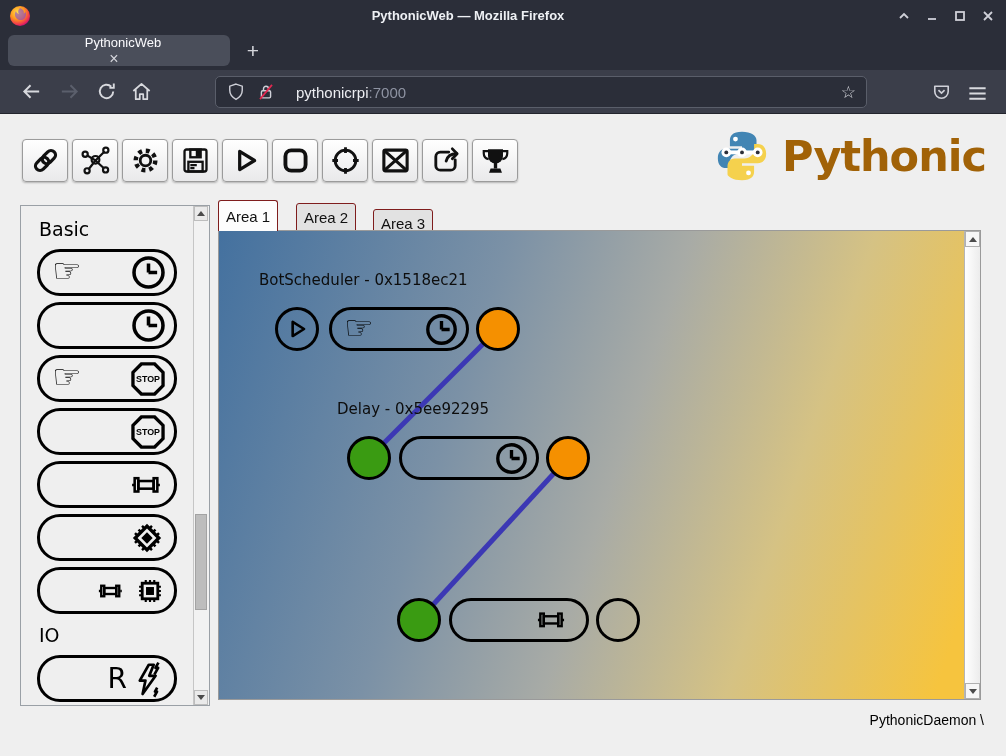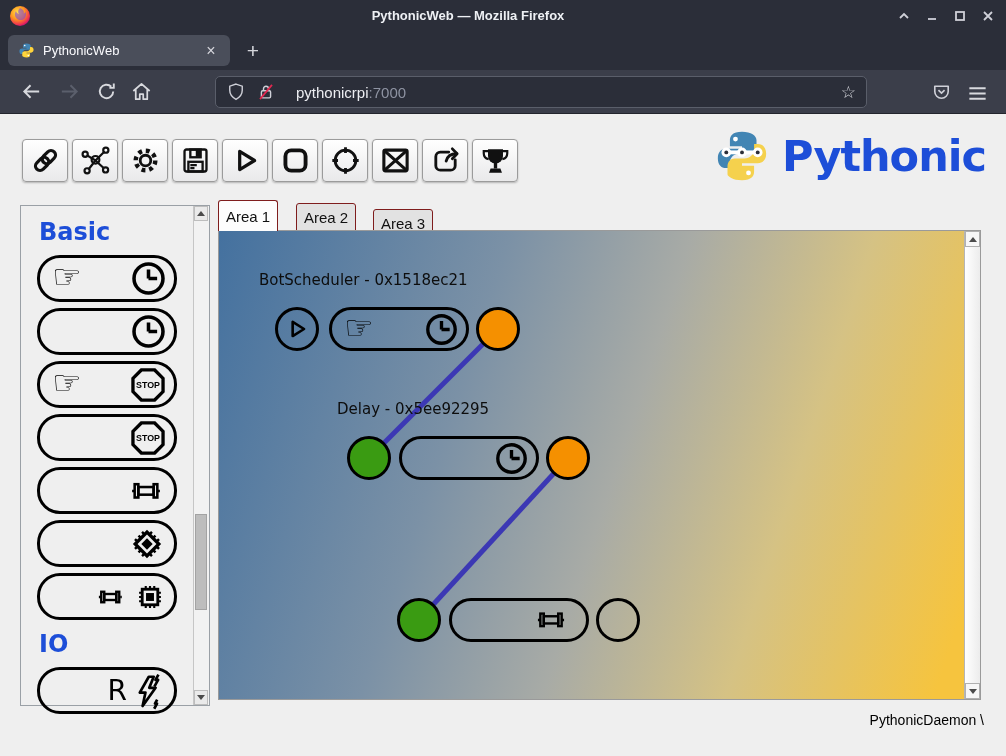--- a/index.html
+++ b/index.html
@@ -10,51 +10,51 @@
   }
   
   #titlebar{position:absolute;left:0;top:0;width:1006px;height:32px;background:#2b2e39;}
   #fx-logo{position:absolute;left:8px;top:4px;width:24px;height:24px;}
   #win-title{position:absolute;left:0;top:0;width:1006px;height:32px;line-height:32px;
     text-align:center;color:#eef0f4;font-size:13px;font-weight:bold;padding-right:70px;box-sizing:border-box;}
   .win-controls{position:absolute;right:6px;top:4px;height:24px;display:flex;gap:4px;}
   .wbtn{width:24px;height:24px;display:flex;align-items:center;justify-content:center;}
   #tabstrip{position:absolute;left:0;top:32px;width:1006px;height:38px;background:#2b2e39;}
   #tab-active{position:absolute;left:8px;top:3px;width:222px;height:31px;background:#4a4e5a;
-    border-radius:6px;display:flex;align-items:center;color:#fbfbfe;font-size:13px;}
+    border-radius:6px;display:flex;align-items:center;color:#fbfbfe;font-size:13px;flex-direction:column;}
   #tab-active .fav{margin-left:10px;width:17px;height:17px;}
   #tab-active .ttl{margin-left:8px;flex:1;}
   #tab-active .cls{margin-right:10px;color:#d4d5db;font-size:16px;width:18px;text-align:center;}
   #newtab{position:absolute;left:238px;top:3px;width:30px;height:31px;color:#d4d5db;font-size:21px;
     display:flex;align-items:center;justify-content:center;}
   #navbar{position:absolute;left:0;top:70px;width:1006px;height:43px;background:#3b3e4a;border-bottom:1px solid #23252d;}
   .nav-ic{position:absolute;top:10px;width:23px;height:23px;}
   #urlbar{position:absolute;left:215px;top:6px;width:650px;height:30px;background:#2b2e39;
     border:1px solid #5a5e6a;border-radius:5px;display:flex;align-items:center;}
   #urlbar .uic{width:20px;height:20px;margin-left:10px;flex:none;}
   #url-text{margin-left:20px;font-size:15px;color:#ecedf1;white-space:nowrap;flex:1;}
   #url-text .port{color:#8e93a2;}
   #url-star{margin-right:10px;color:#d4d5db;font-size:17px;}
   
   .tbtn{position:absolute;top:139px;width:44px;height:41px;border:1px solid #9b9b9b;border-radius:4px;
     background:linear-gradient(#ffffff,#e9e9ea);box-shadow:0 1px 2px rgba(0,0,0,.25);
     display:flex;align-items:center;justify-content:center;}
   
   #logo{position:absolute;right:20px;top:127px;display:flex;align-items:center;}
-  #logo-text{font-family:"DejaVu Sans",sans-serif;font-weight:600;font-size:43px;color:#1d4ed8;margin-left:8px;letter-spacing:-1px;}
+  #logo-text{font-family:"DejaVu Sans",sans-serif;font-weight:600;font-size:43px;color:#a16207;margin-left:8px;letter-spacing:-1px;}
   
   #sidebar{position:absolute;left:20px;top:205px;width:190px;height:501px;background:#efefef;
     border:1px solid #9aa0a6;box-sizing:border-box;}
   #side-scroll{position:absolute;right:0;top:0;width:15px;height:100%;background:#f2f2f2;border-left:1px solid #c6c6c6;}
   .sarrow{position:absolute;left:0;width:14px;height:15px;background:#eaeaea;border:1px solid #bdbdbd;
     box-sizing:border-box;display:flex;align-items:center;justify-content:center;}
   .tri-up{width:0;height:0;border-left:4px solid transparent;border-right:4px solid transparent;border-bottom:5px solid #4b4b4b;}
   .tri-dn{width:0;height:0;border-left:4px solid transparent;border-right:4px solid transparent;border-top:5px solid #4b4b4b;}
   #side-thumb{position:absolute;left:1px;top:308px;width:12px;height:96px;background:#bdbdbd;border:1px solid #a3a3a3;box-sizing:border-box;}
-  .shead{font-size:24px;font-weight:bold;color:#1d4ed8;margin:12px 0 9px 18px;font-family:"DejaVu Sans",sans-serif;}
+  .shead{font-size:19px;font-weight:normal;color:#000000;margin:12px 0 9px 18px;font-family:"DejaVu Sans",sans-serif;}
   .pill{margin:0 0 6px 16px;width:134px;height:41px;border:3px solid #000;border-radius:23px;
     display:flex;align-items:center;background:transparent;}
   .pill .l{margin-left:12px;}
   .pill .r{margin-left:auto;margin-right:7px;display:flex;align-items:center;}
   .hand{font-family:"DejaVu Sans",sans-serif;font-size:33px;color:#000;line-height:1;transform:translateY(-2px);}
   .rlab{font-family:"DejaVu Sans",sans-serif;font-size:28px;color:#000;margin-left:auto;}
   
   .wtab{position:absolute;height:27px;box-sizing:content-box;border:1px solid #7f1d1d;background:#e2e2e2;
     font-size:15px;color:#111;display:flex;align-items:center;padding:0 7px;border-radius:3px 3px 0 0;z-index:2;}
   .wtab.active{background:#fdfdfd;height:30px;z-index:4;border-bottom:none;}

